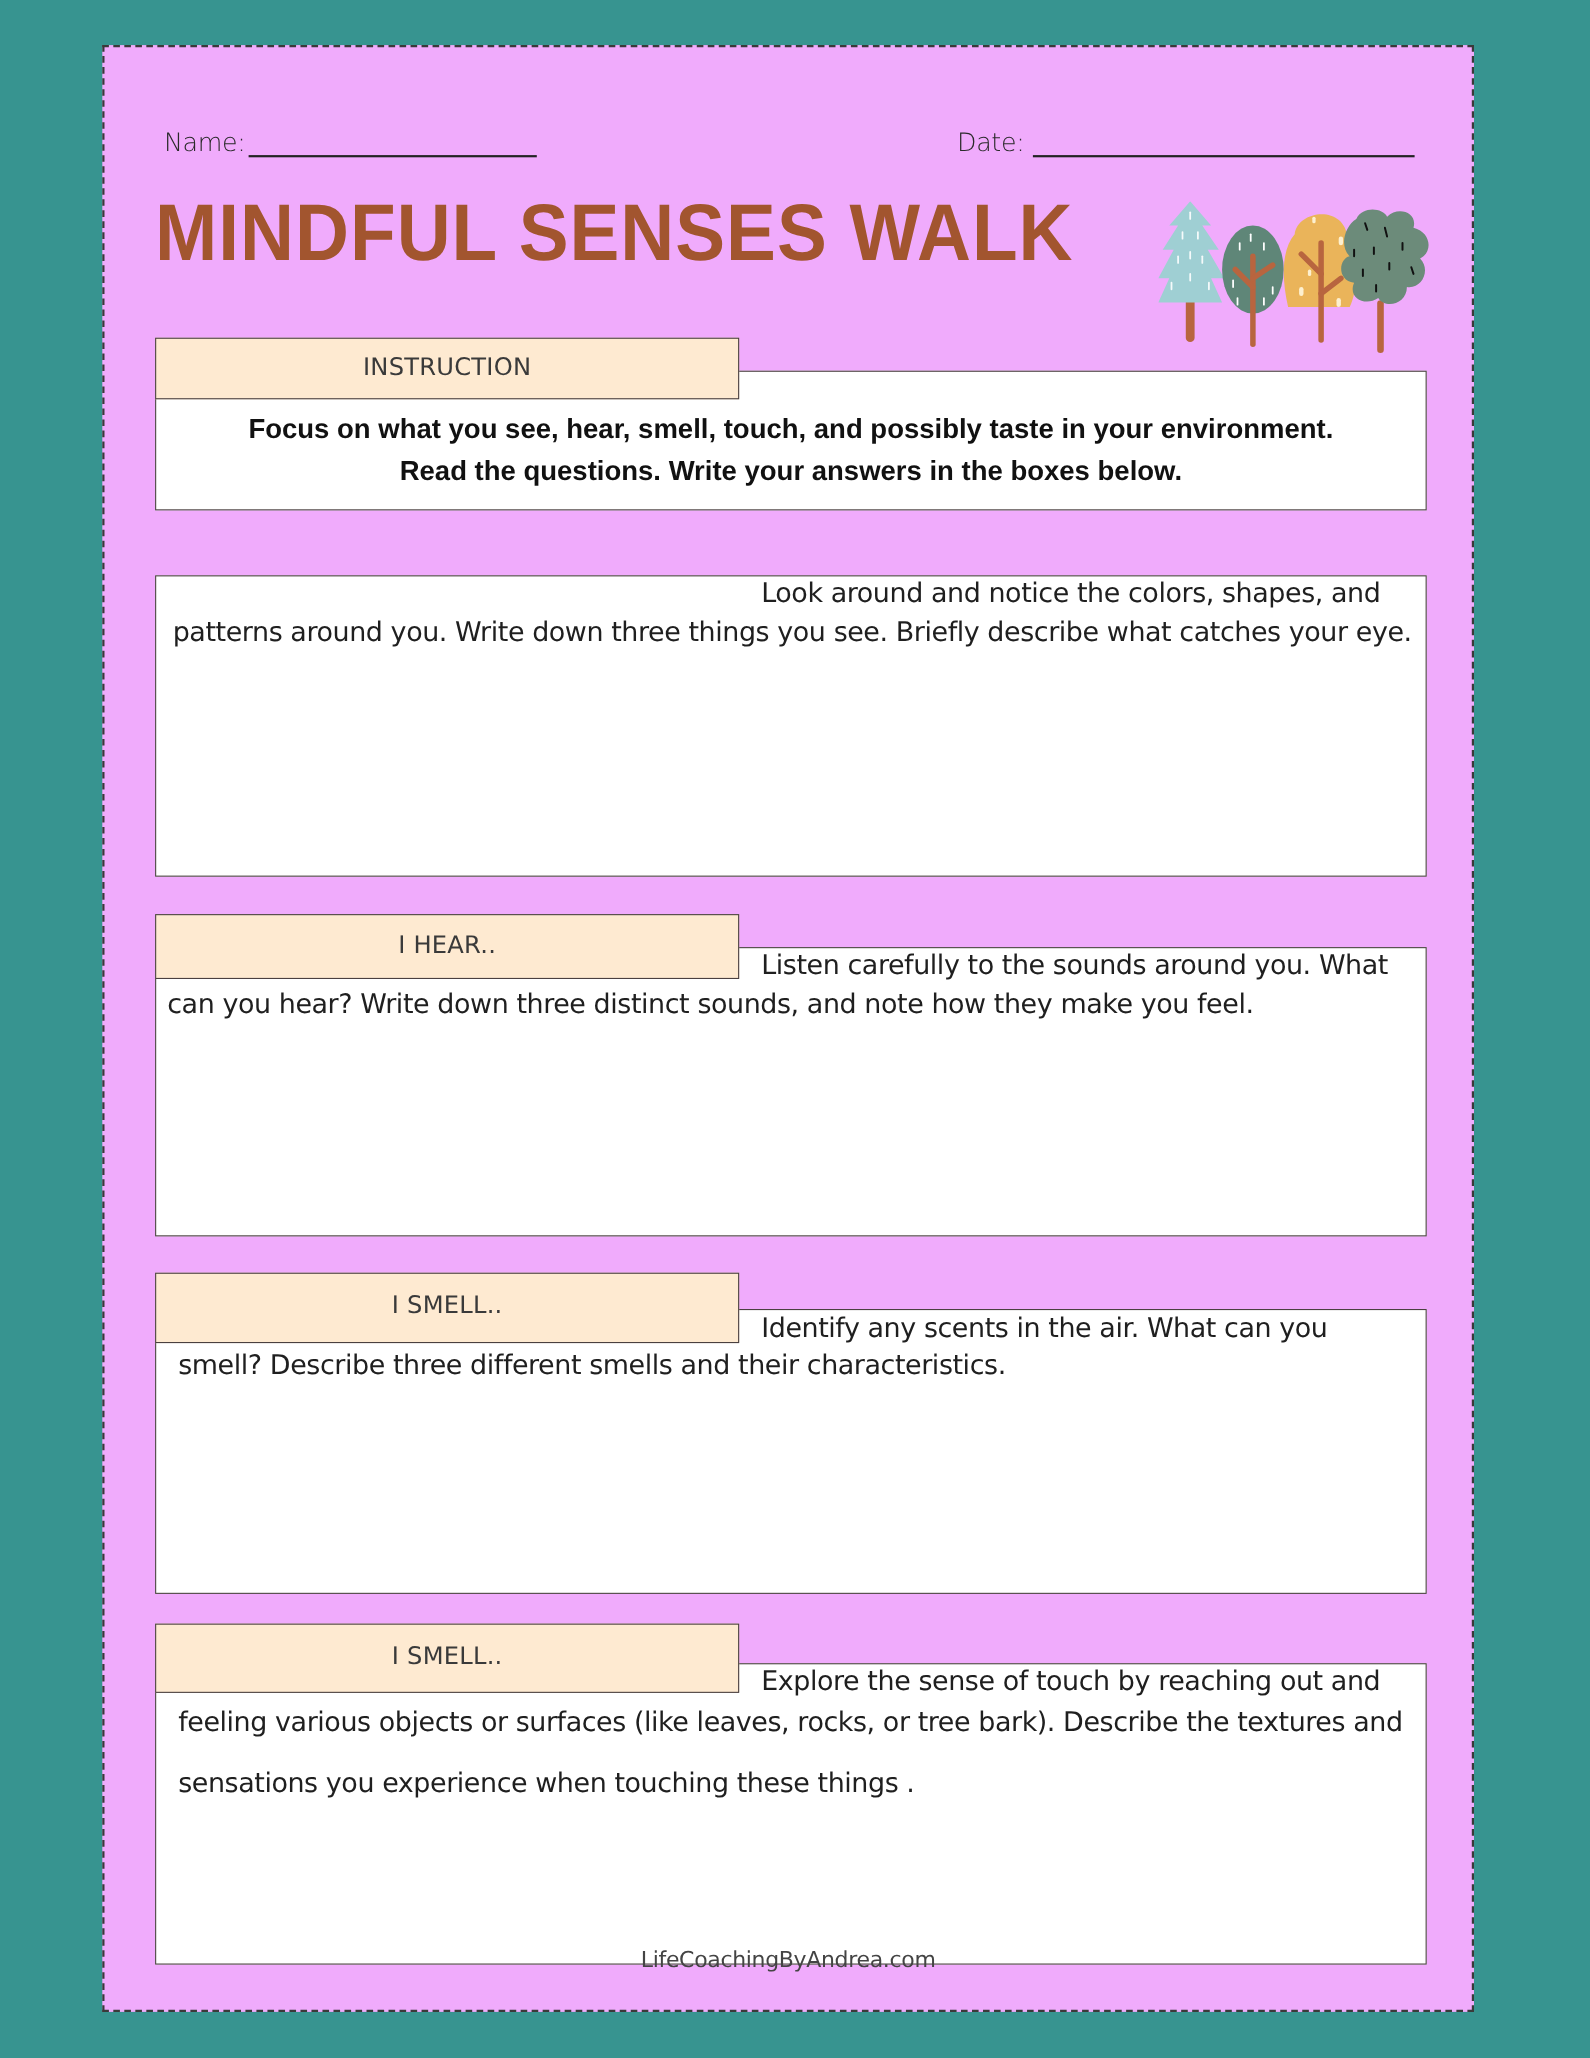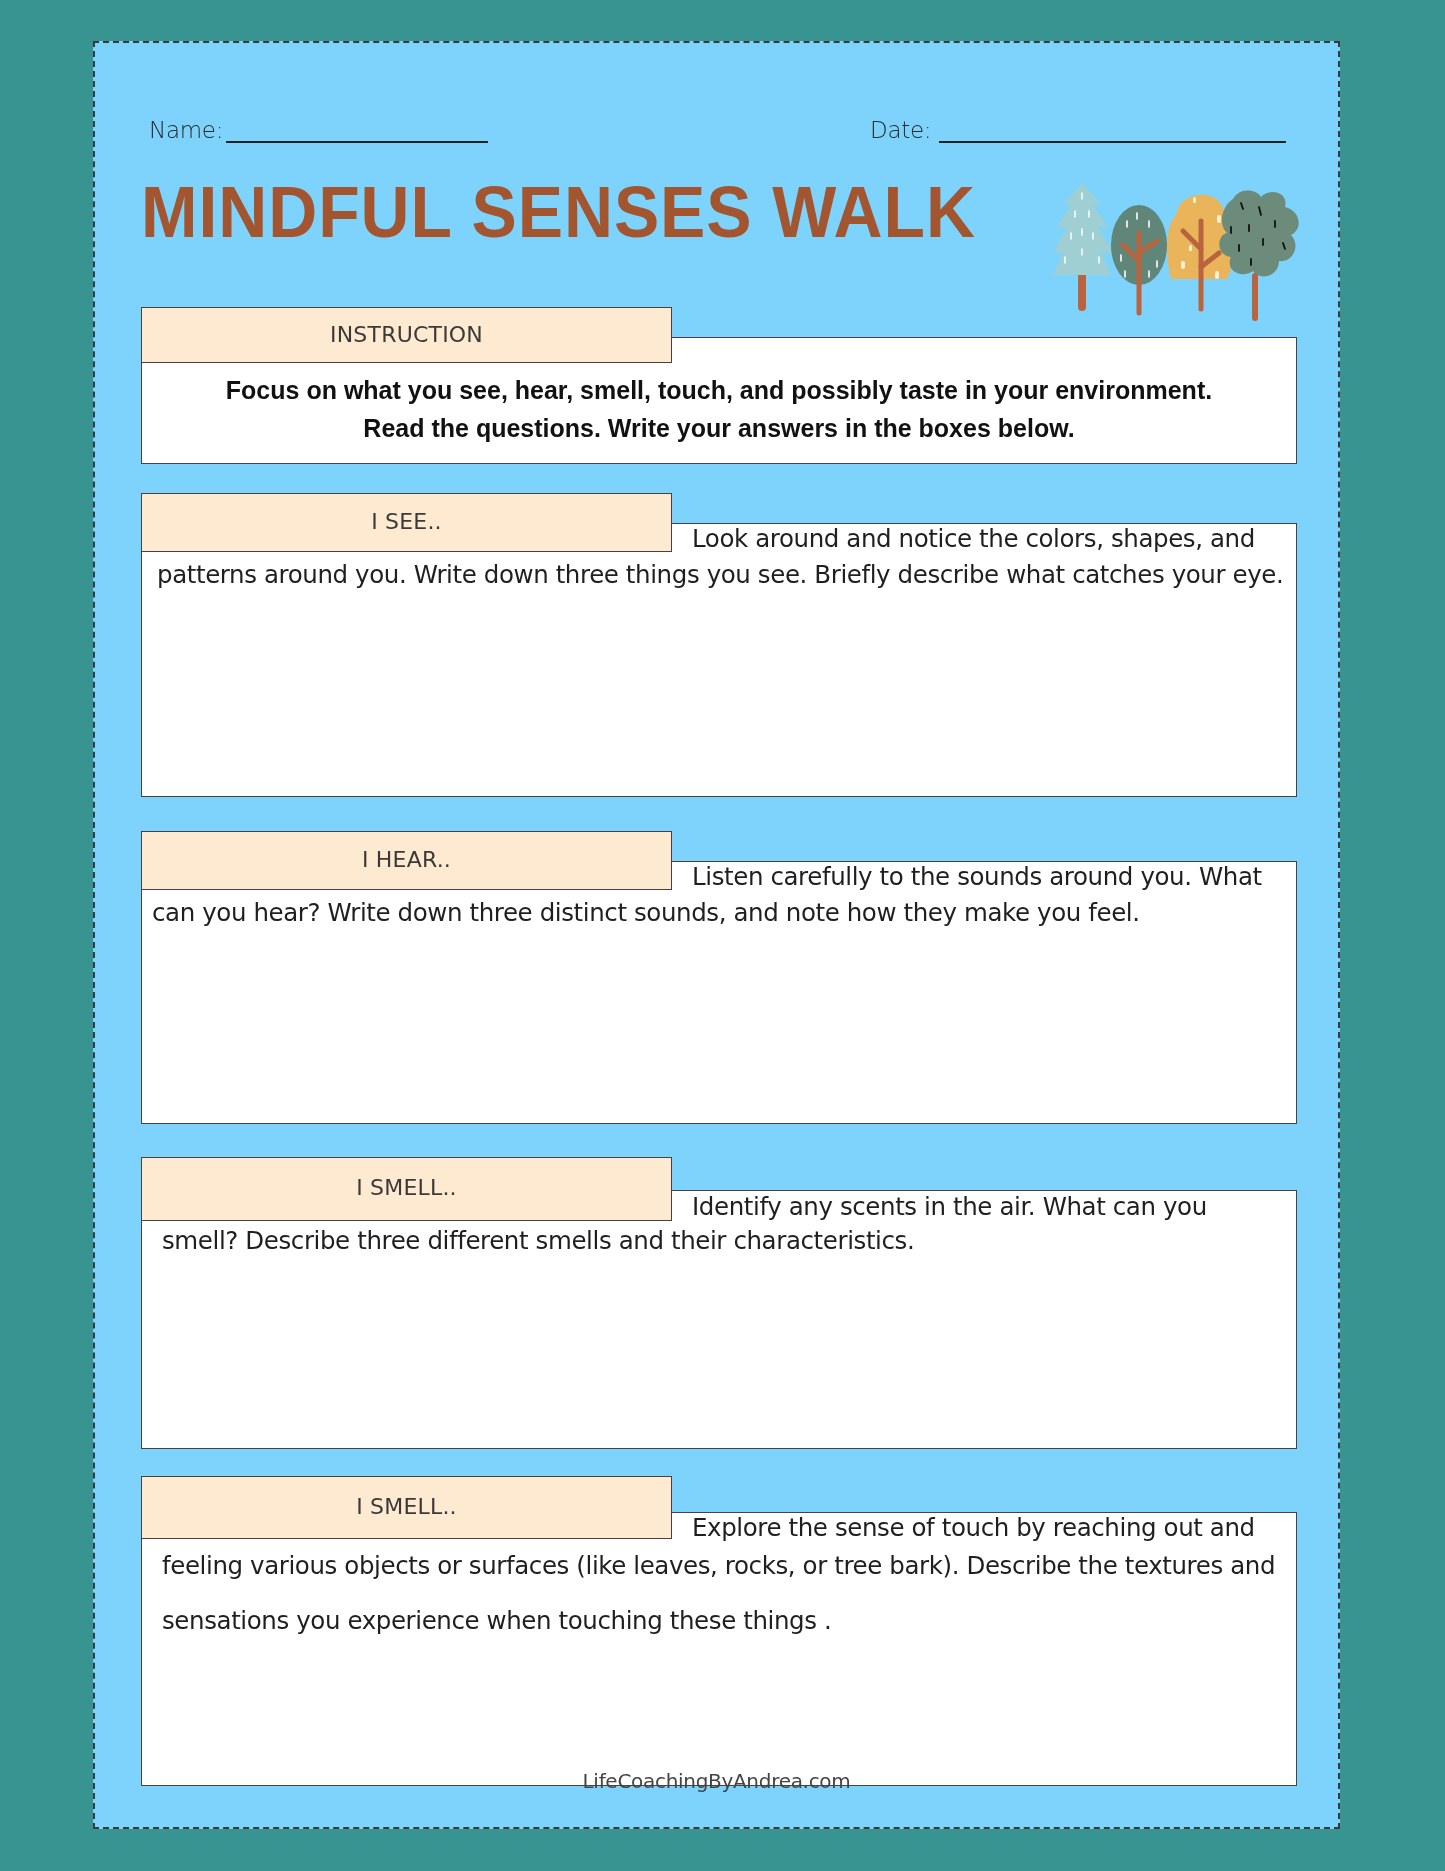--- a/index.html
+++ b/index.html
@@ -8,21 +8,21 @@
     background: #379490;
     position: relative;
     overflow: hidden;
     font-family: "Liberation Sans", "DejaVu Sans", sans-serif;
     color: #1f1f1f;
   }
   .page {
     position: absolute;
     left: 93px; top: 41px;
     width: 1247px; height: 1788px;
-    background: #7dd3fc;
+    background: #f0abfc;
     box-sizing: border-box;
     border: 2px dashed #3a3a3a;
   }
   .abs { position: absolute; }
   .field-label {
     font-family: "DejaVu Sans", sans-serif;
     font-size: 23px;
     font-weight: 300;
     color: #2a2a2a;
     letter-spacing: -0.3px;
@@ -177,21 +177,20 @@
         <line x1="198" y1="76" x2="198" y2="82"></line>
     </g>
   </svg>
 
   <div class="tab" style="top:264px; height:56px; line-height:54px;">INSTRUCTION</div>
   <div class="box" style="top:294px; height:127px;">
     <div class="instr-text" style="top:38px;">Focus on what you see, hear, smell, touch, and possibly taste in your environment.</div>
     <div class="instr-text" style="top:76px;">Read the questions. Write your answers in the boxes below.</div>
   </div>
 
-  <div class="tab" style="top:450px; height:59px; line-height:56px;">I SEE..</div>
   <div class="box" style="top:480px; height:274px;padding-left:48px;">
     <div class="prompt" style="left:550px; top:3px;">Look around and notice the colors, shapes, and</div>
     <div class="prompt" style="left:15px; top:39px;">patterns around you. Write down three things you see. Briefly describe what catches your eye.</div>
   </div>
 
   <div class="tab" style="top:788px; height:59px; line-height:56px;">I HEAR..</div>
   <div class="box" style="top:818px; height:263px;">
     <div class="prompt" style="left:10px; top:39px;">can you hear? Write down three distinct sounds, and note how they make you feel.</div>
     <div class="prompt" style="left:550px; top:3px;">Listen carefully to the sounds around you. What</div>
   </div>

